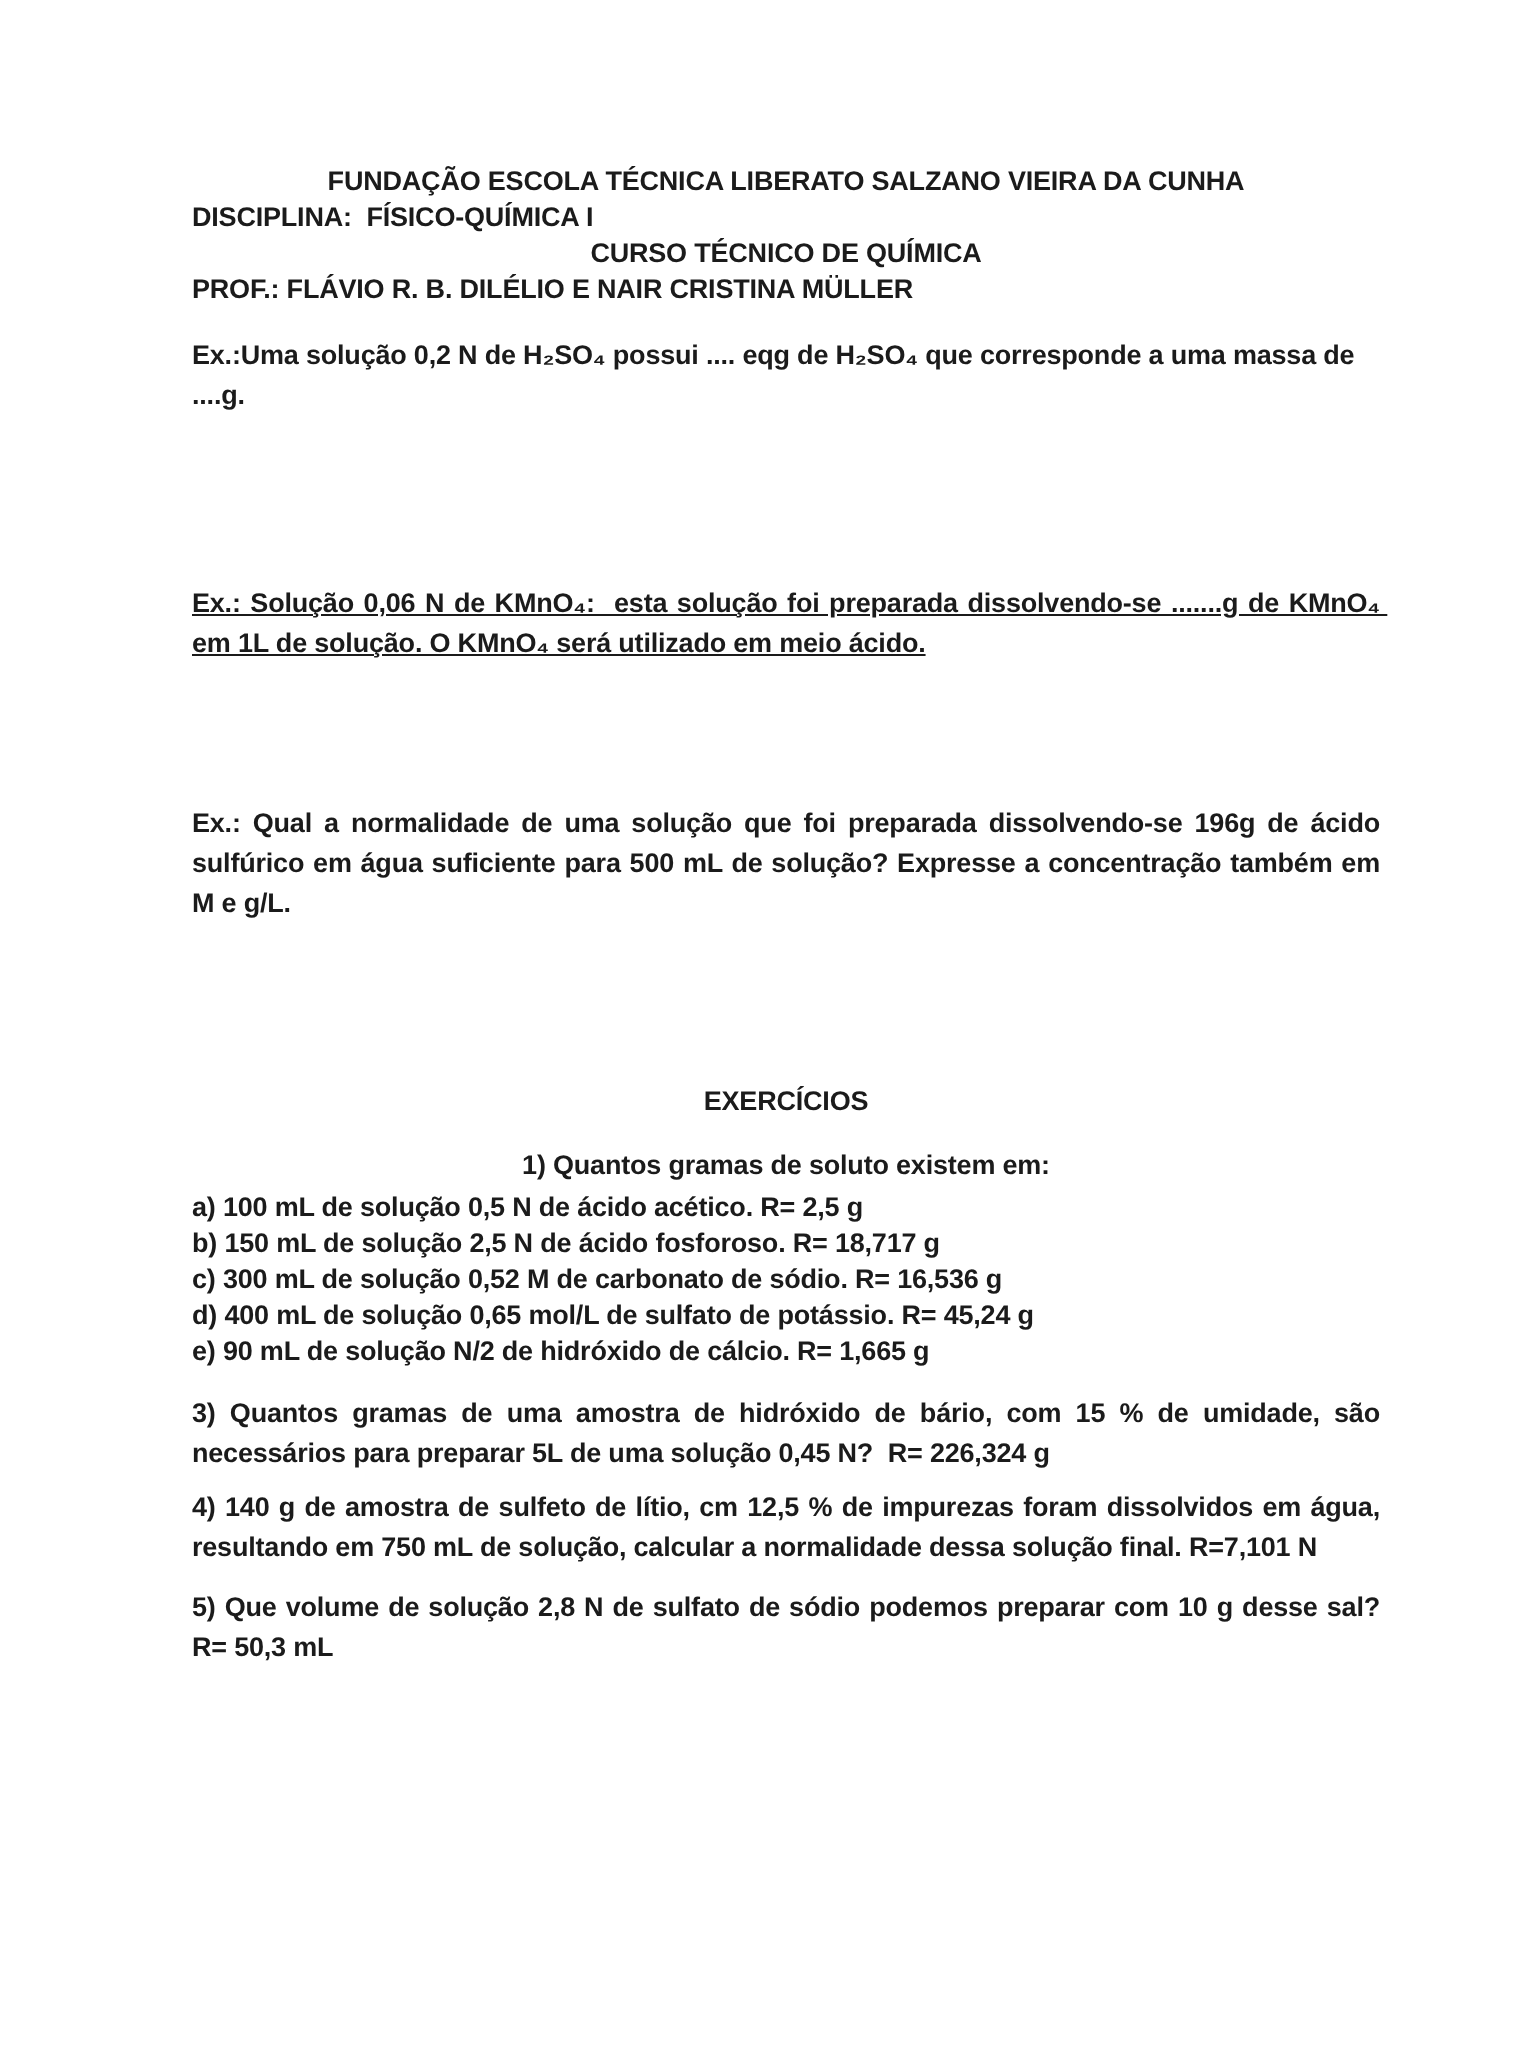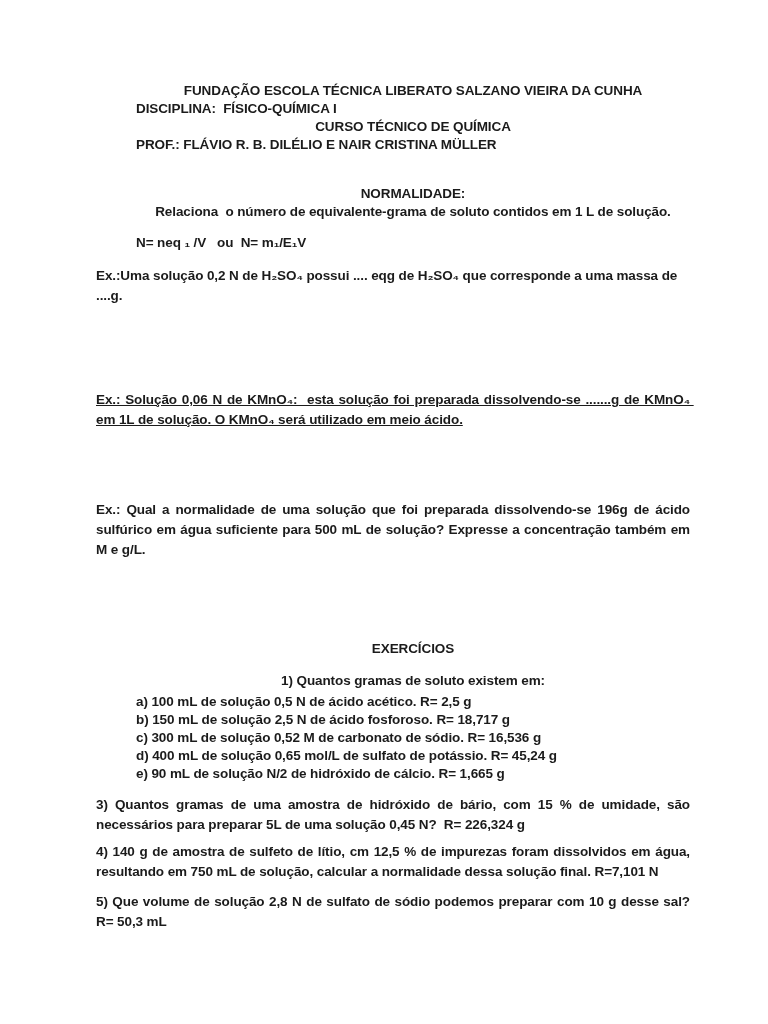--- a/index.html
+++ b/index.html
@@ -19,21 +19,20 @@
     font-size: 13.5px;
     color: #1b1b1b;
     letter-spacing: -0.1px;
     overflow: hidden;
   }
   .line, .para {
     white-space: pre-wrap;
   }
   .line {
     line-height: 18px;
-    margin-left: 40px;
   }
   .para {
     line-height: 20px;
     margin: 0;
   }
   .center {
     text-align: center;
   }
   .just {
     text-align: justify;
@@ -56,25 +55,20 @@
 
 <div class="page">
 
   <div>
     <div class="line center">FUNDAÇÃO ESCOLA TÉCNICA LIBERATO SALZANO VIEIRA DA CUNHA</div>
     <div class="line">DISCIPLINA:  FÍSICO-QUÍMICA I</div>
     <div class="line center">CURSO TÉCNICO DE QUÍMICA</div>
     <div class="line">PROF.: FLÁVIO R. B. DILÉLIO E NAIR CRISTINA MÜLLER</div>
   </div>
 
-  <div>
-    <div class="line center mt-section">NORMALIDADE:</div>
-    <div class="line center">Relaciona  o número de equivalente-grama de soluto contidos em 1 L de solução.</div>
-    <div class="line mt-formula">N= neq ₁ /V   ou  N= m₁/E₁V</div>
-  </div>
 
   <p class="para mt-ex1">Ex.:Uma solução 0,2 N de H₂SO₄ possui .... eqg de H₂SO₄ que corresponde a uma massa de  ....g.</p>
   <p class="para just mt-ex2">Ex.: Solução 0,06 N de KMnO₄:  esta solução foi preparada dissolvendo-se .......g de KMnO₄ em 1L de solução. O KMnO₄ será utilizado em meio ácido.</p>
   <p class="para just mt-ex3">Ex.: Qual a normalidade de uma solução que foi preparada dissolvendo-se 196g de ácido sulfúrico em água suficiente para 500 mL de solução? Expresse a concentração também em M e g/L.</p>
 
   <div>
     <div class="line center mt-exercicios">EXERCÍCIOS</div>
 
     <div class="line mt-q1">1) Quantos gramas de soluto existem em:</div>
     <div class="mt-list">

